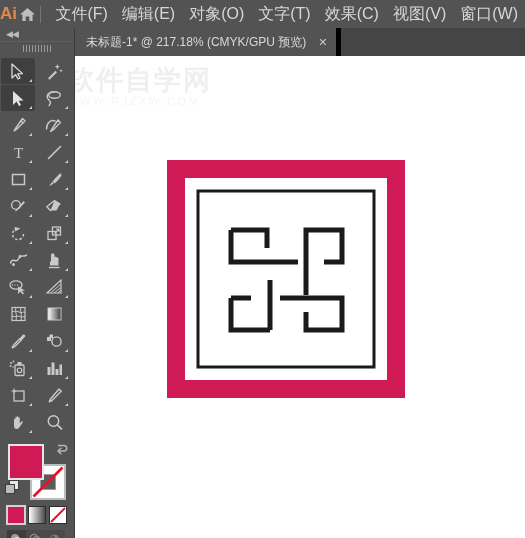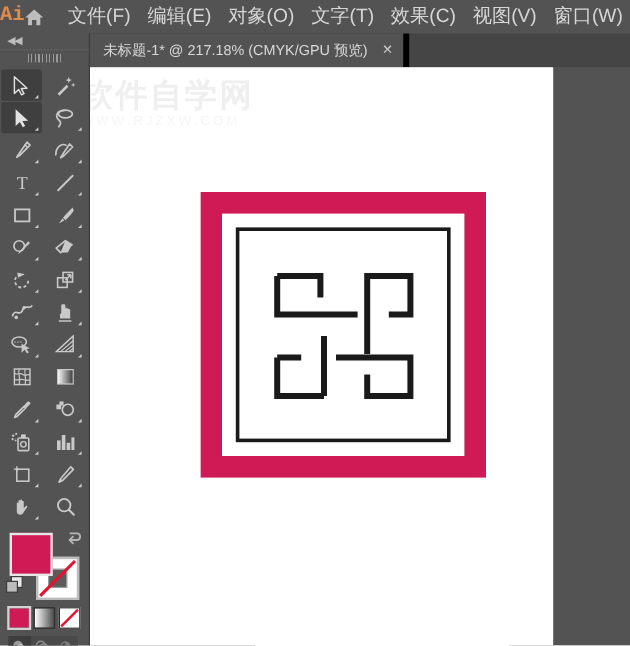--- a/index.html
+++ b/index.html
@@ -25,27 +25,27 @@
   .menubar {
     position: absolute;
     left: 0; top: 0;
     width: 525px; height: 28px;
     background: #535353;
     display: flex;
     align-items: center;
   }
   .ai-logo {
     width: 36px;
-    text-align: right;
+    text-align: left;
     color: #e08a4b;
     font-size: 17px;
     font-weight: bold;
     letter-spacing: 0px;
     line-height: 28px;
-    font-family: Liberation Mono, monospace;
+    font-family: Liberation Sans, sans-serif;
   }
   .home-btn {
     width: 30px;
     height: 28px;
     display: flex;
     align-items: center;
     justify-content: center;
   }
   .menu-divider {
     width: 1px;
@@ -217,21 +217,21 @@
     font-size: 11px;
     margin-left: 12px;
     line-height: 1;
     cursor: default;
   }
 
   
   .canvas {
     position: absolute;
     left: 75px; top: 56px;
-    width: 386px; height: 482px;
+    width: 450px; height: 482px;
     background: #ffffff;
     overflow: hidden;
   }
   .watermark {
     position: absolute;
     left: -8px; top: 10px;
     opacity: 0.55;
     pointer-events: none;
     user-select: none;
   }

